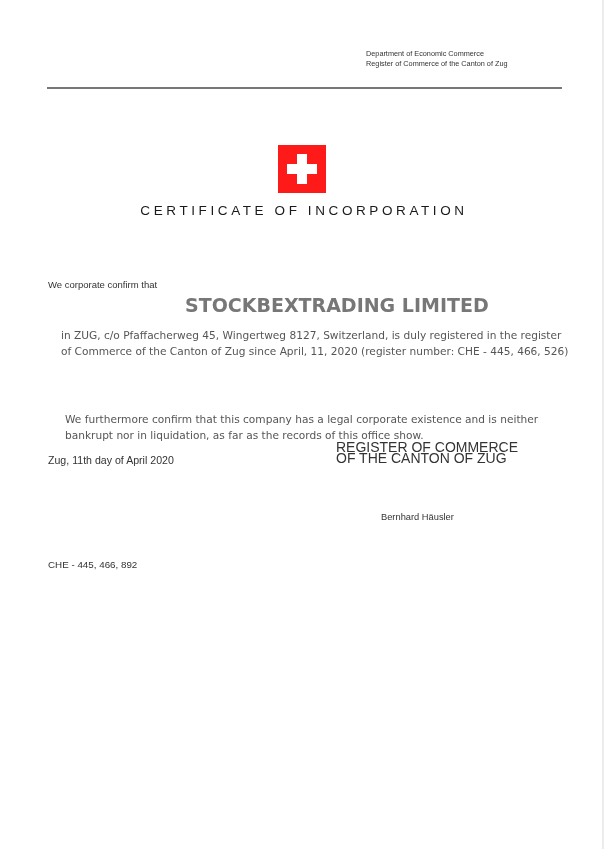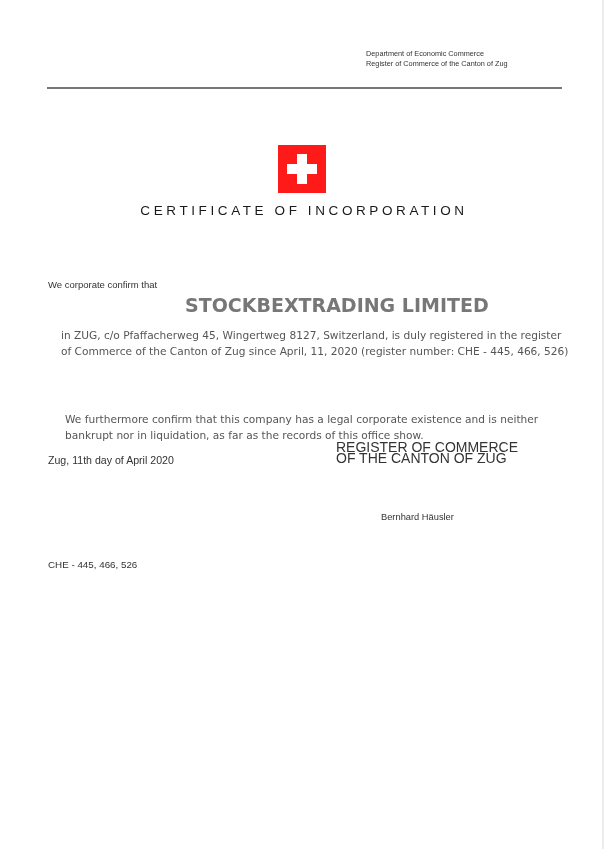--- a/index.html
+++ b/index.html
@@ -171,13 +171,13 @@
 
 <div class="place-date">Zug, 11th day of April 2020</div>
 
 <div class="register-block">
   <div>REGISTER OF COMMERCE</div>
   <div>OF THE CANTON OF ZUG</div>
 </div>
 
 <div class="signatory">Bernhard Häusler</div>
 
-<div class="register-number">CHE - 445, 466, 526</div>
+<div class="register-number">CHE - 445, 466, 892</div>
 
 </body></html>

